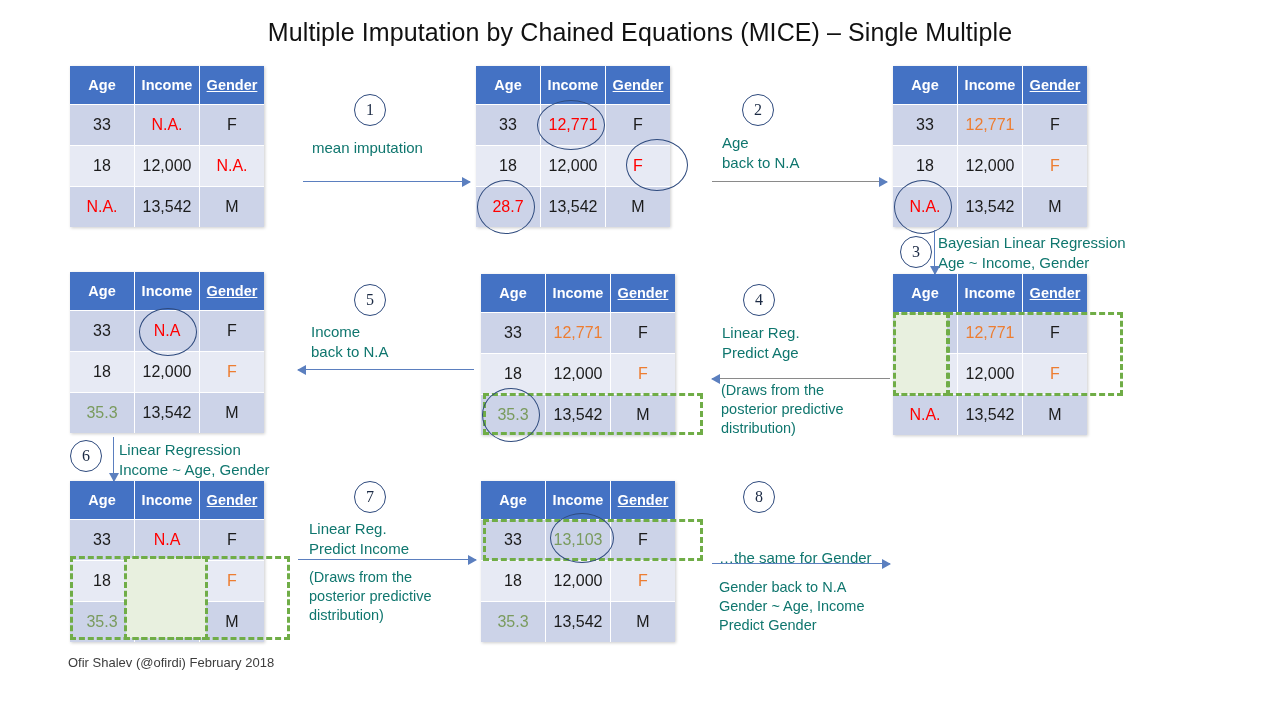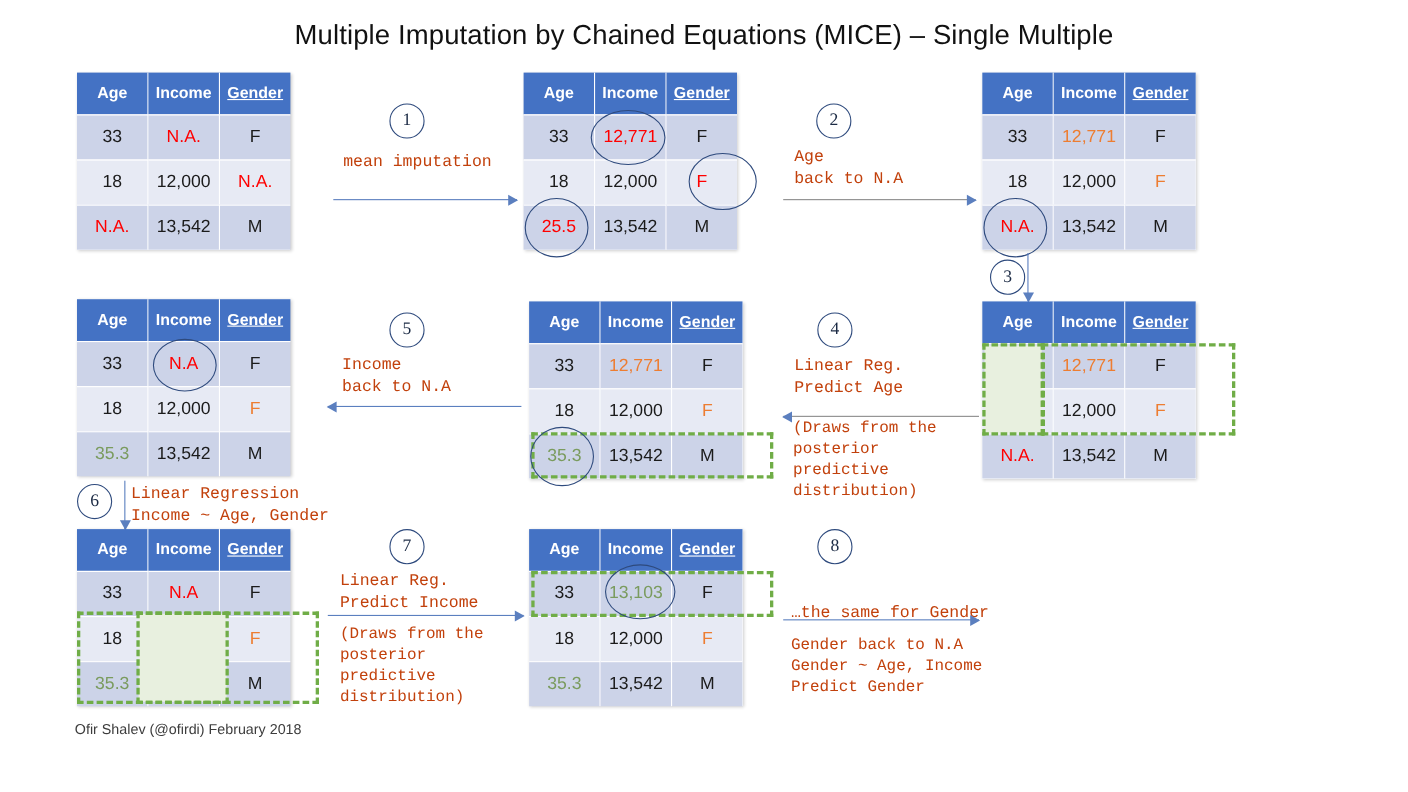--- a/index.html
+++ b/index.html
@@ -82,22 +82,22 @@
   .varrow{position:absolute;width:0;}
   .varrow .vline{position:absolute;left:0;top:0;width:1.4px;background:#5B7FBF;height:100%;}
   .varrow .vhead{
     position:absolute;left:-4.5px;bottom:-1px;width:0;height:0;
     border-left:5px solid transparent;border-right:5px solid transparent;
     border-top:9px solid #5B7FBF;
   }
 
   
   .atext{
-    position:absolute;font-family:Liberation Mono, monospace;
-    font-size:15px;color:#c2410c;line-height:1.30;white-space:pre-line;
+    position:absolute;font-family:Liberation Sans, sans-serif;
+    font-size:15px;color:#0f766e;line-height:1.30;white-space:pre-line;
   }
   .atext.small{font-size:14.5px;}
 
   
   .gbox{
     position:absolute;border:3.5px dashed #70AD47;pointer-events:none;
     box-sizing:border-box;
   }
   .ghl{position:absolute;background:#E8F0DF;pointer-events:none;}
 </style>
@@ -154,21 +154,21 @@
         <td class="w-age c-black">33</td>
         <td class="w-inc c-red">12,771</td>
         <td class="w-gen c-black">F</td>
       </tr>
       <tr class="r-even">
         <td class="w-age c-black">18</td>
         <td class="w-inc c-black">12,000</td>
         <td class="w-gen c-red">F</td>
       </tr>
       <tr class="r-odd">
-        <td class="w-age c-red">25.5</td>
+        <td class="w-age c-red">28.7</td>
         <td class="w-inc c-black">13,542</td>
         <td class="w-gen c-black">M</td>
       </tr>
     </tbody>
       </table>
   </div>
   <div class="circ" style="left:537px;top:100px;width:66px;height:48px;"></div>
   <div class="circ" style="left:626px;top:139px;width:60px;height:50px;"></div>
   <div class="circ" style="left:477px;top:180px;width:56px;height:52px;"></div>
 
@@ -202,20 +202,22 @@
         <td class="w-age c-red">N.A.</td>
         <td class="w-inc c-black">13,542</td>
         <td class="w-gen c-black">M</td>
       </tr>
     </tbody>
       </table>
   </div>
   <div class="circ" style="left:894px;top:180px;width:56px;height:52px;"></div>
 
   <div class="step" style="left:900px;top:236px;">3</div>
+  <div class="atext" style="left:938px;top:233px;width:210px;">Bayesian Linear Regression
+Age ~ Income, Gender</div>
   <div class="varrow" style="left:934px;top:230px;height:44px;">
     <div class="vline"></div>
       <div class="vhead"></div>
   </div>
 
   <div class="tbl" style="left:893px;top:274px;">
     <table>
       <tbody>
           <tr>
         <th class="w-age">Age</th>

